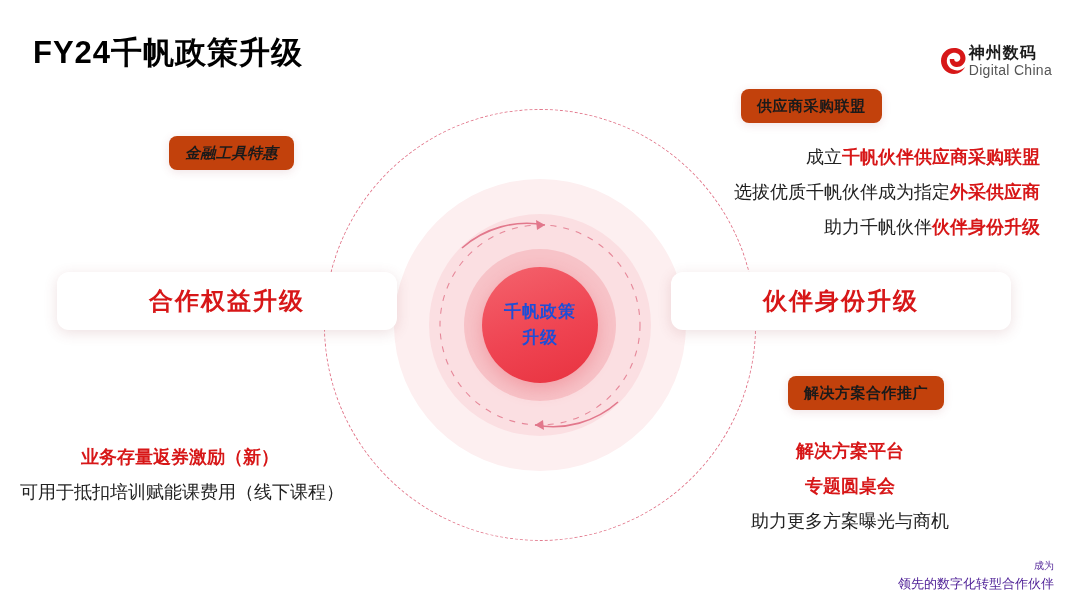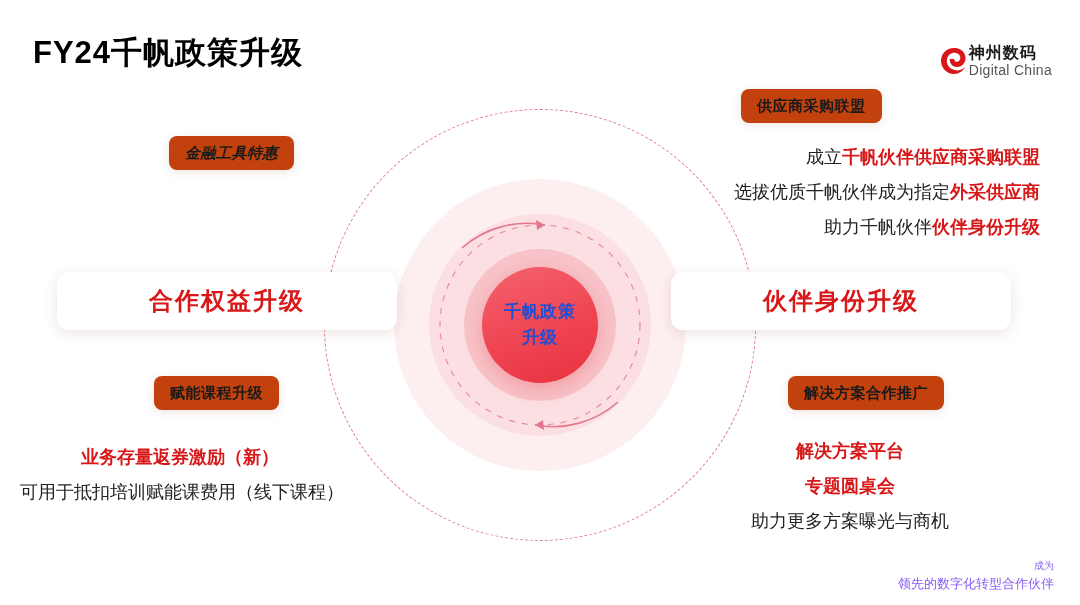--- a/index.html
+++ b/index.html
@@ -186,21 +186,21 @@
   #block-course   { left: 20px;  top: 440px; width: 320px; }
   #block-supply   { left: 640px; top: 140px; width: 400px; }
   #block-solution { left: 700px; top: 434px; width: 300px; }
 
   
   #footer {
     position: absolute;
     right: 26px;
     bottom: 10px;
     text-align: right;
-    color: #8b5cf6;
+    color: #4c1d95;
   }
   #footer .f1 { font-size: 10px; line-height: 1.6; }
   #footer .f2 { font-size: 13px; line-height: 1.6; }
 </style>
 </head>
 <body>
 
 <div id="slide">
 
   <div id="title">FY24千帆政策升级</div>
@@ -242,23 +242,20 @@
   <div class="big-pill" id="pill-left">
     <span>合作权益升级</span>
   </div>
   <div class="big-pill" id="pill-right">
     <span>伙伴身份升级</span>
   </div>
 
   <div class="chip" id="chip-finance">
     <span>金融工具特惠</span>
   </div>
-  <div class="chip" id="chip-course">
-    <span>赋能课程升级</span>
-  </div>
   <div class="chip" id="chip-supply">
     <span>供应商采购联盟</span>
   </div>
   <div class="chip" id="chip-solution">
     <span>解决方案合作推广</span>
   </div>
 
 
   <div class="block" id="block-course">
     <div class="line red center">业务存量返券激励（新）</div>

